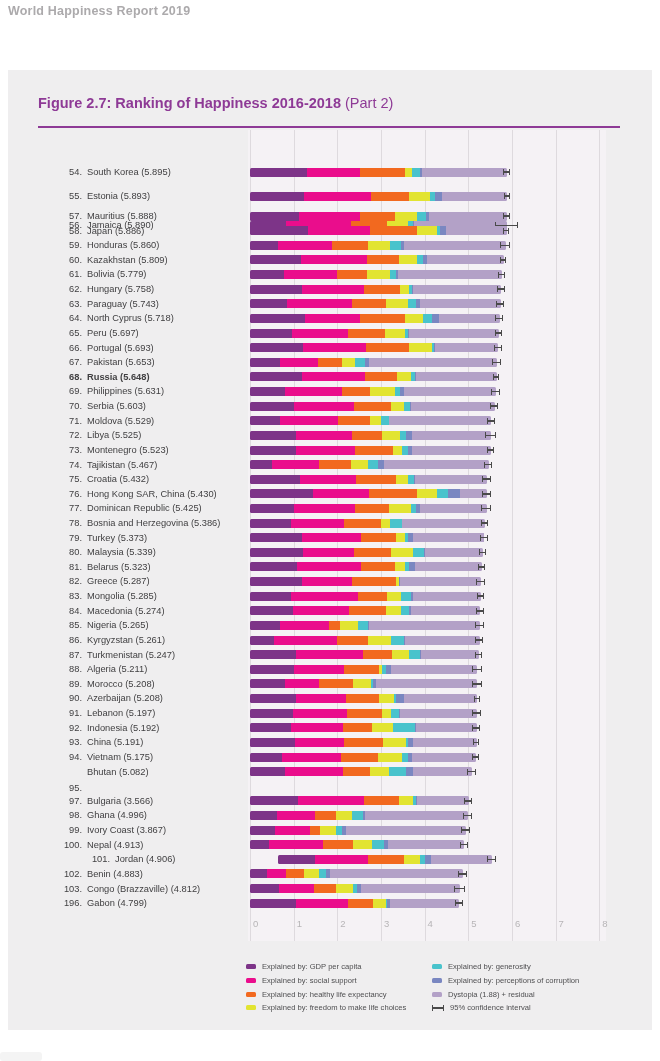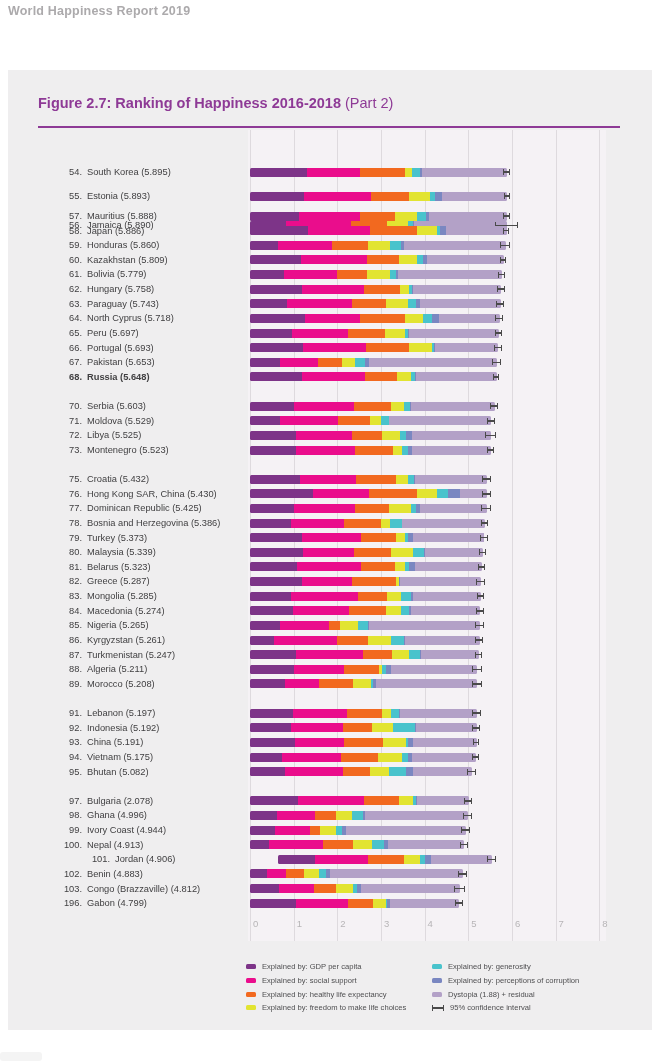--- a/index.html
+++ b/index.html
@@ -256,20 +256,34 @@
             <div class="seg" style="width: 51.638px; background: rgb(125, 52, 136);"></div>
             <div class="seg" style="width: 63.3798px; background: rgb(234, 13, 140);"></div>
             <div class="seg" style="width: 31.6899px; background: rgb(242, 105, 31);"></div>
             <div class="seg" style="width: 14.5791px; background: rgb(226, 228, 49);"></div>
             <div class="seg" style="width: 3.5793px; background: rgb(73, 195, 204);"></div>
             <div class="seg" style="width: 1.35315px; background: rgb(122, 135, 193);"></div>
             <div class="seg" style="width: 80.316px; background: rgb(179, 161, 199);"></div>
           </div>
           <div class="ci" style="left: 485.043px; width: 3.984px; top: 4.11px;"></div>
         </div>
+        <div class="chart-row" style="top: 314.42px; height: 14.62px;">
+          <span class="row-rank" style="line-height: 14.62px;">69.</span>
+          <span class="row-name" style="line-height: 14.62px;">Philippines (5.631)</span>
+          <div class="bar" style="top: 2.61px; height: 9px; width: 245.793px;">
+            <div class="seg" style="width: 35.2255px; background: rgb(125, 52, 136);"></div>
+            <div class="seg" style="width: 56.4394px; background: rgb(234, 13, 140);"></div>
+            <div class="seg" style="width: 28.678px; background: rgb(242, 105, 31);"></div>
+            <div class="seg" style="width: 24.3567px; background: rgb(226, 228, 49);"></div>
+            <div class="seg" style="width: 5.10705px; background: rgb(73, 195, 204);"></div>
+            <div class="seg" style="width: 4.67055px; background: rgb(122, 135, 193);"></div>
+            <div class="seg" style="width: 91.3158px; background: rgb(179, 161, 199);"></div>
+          </div>
+          <div class="ci" style="left: 482.555px; width: 7.476px; top: 4.11px;"></div>
+        </div>
         <div class="chart-row" style="top: 329.04px; height: 14.62px;">
           <span class="row-rank" style="line-height: 14.62px;">70.</span>
           <span class="row-name" style="line-height: 14.62px;">Serbia (5.603)</span>
           <div class="bar" style="top: 2.61px; height: 9px; width: 244.571px;">
             <div class="seg" style="width: 43.8246px; background: rgb(125, 52, 136);"></div>
             <div class="seg" style="width: 60.368px; background: rgb(234, 13, 140);"></div>
             <div class="seg" style="width: 37.2771px; background: rgb(242, 105, 31);"></div>
             <div class="seg" style="width: 12.3093px; background: rgb(226, 228, 49);"></div>
             <div class="seg" style="width: 5.98005px; background: rgb(73, 195, 204);"></div>
             <div class="seg" style="width: 1.70235px; background: rgb(122, 135, 193);"></div>
@@ -312,20 +326,34 @@
             <div class="seg" style="width: 45.8761px; background: rgb(125, 52, 136);"></div>
             <div class="seg" style="width: 59.4076px; background: rgb(234, 13, 140);"></div>
             <div class="seg" style="width: 38.0191px; background: rgb(242, 105, 31);"></div>
             <div class="seg" style="width: 8.59905px; background: rgb(226, 228, 49);"></div>
             <div class="seg" style="width: 6.1983px; background: rgb(73, 195, 204);"></div>
             <div class="seg" style="width: 3.492px; background: rgb(122, 135, 193);"></div>
             <div class="seg" style="width: 79.4866px; background: rgb(179, 161, 199);"></div>
           </div>
           <div class="ci" style="left: 478.714px; width: 5.73px; top: 4.11px;"></div>
         </div>
+        <div class="chart-row" style="top: 387.52px; height: 14.62px;">
+          <span class="row-rank" style="line-height: 14.62px;">74.</span>
+          <span class="row-name" style="line-height: 14.62px;">Tajikistan (5.467)</span>
+          <div class="bar" style="top: 2.61px; height: 9px; width: 238.635px;">
+            <div class="seg" style="width: 21.5194px; background: rgb(125, 52, 136);"></div>
+            <div class="seg" style="width: 47.9277px; background: rgb(234, 13, 140);"></div>
+            <div class="seg" style="width: 31.3407px; background: rgb(242, 105, 31);"></div>
+            <div class="seg" style="width: 16.9798px; background: rgb(226, 228, 49);"></div>
+            <div class="seg" style="width: 10.0395px; background: rgb(73, 195, 204);"></div>
+            <div class="seg" style="width: 6.2856px; background: rgb(122, 135, 193);"></div>
+            <div class="seg" style="width: 104.542px; background: rgb(179, 161, 199);"></div>
+          </div>
+          <div class="ci" style="left: 476.27px; width: 5.73px; top: 4.11px;"></div>
+        </div>
         <div class="chart-row" style="top: 402.14px; height: 14.62px;">
           <span class="row-rank" style="line-height: 14.62px;">75.</span>
           <span class="row-name" style="line-height: 14.62px;">Croatia (5.432)</span>
           <div class="bar" style="top: 2.61px; height: 9px; width: 237.107px;">
             <div class="seg" style="width: 50.4158px; background: rgb(125, 52, 136);"></div>
             <div class="seg" style="width: 55.2609px; background: rgb(234, 13, 140);"></div>
             <div class="seg" style="width: 39.8961px; background: rgb(242, 105, 31);"></div>
             <div class="seg" style="width: 12.9204px; background: rgb(226, 228, 49);"></div>
             <div class="seg" style="width: 5.19435px; background: rgb(73, 195, 204);"></div>
             <div class="seg" style="width: 0.9603px; background: rgb(122, 135, 193);"></div>
@@ -522,20 +550,34 @@
             <div class="seg" style="width: 34.9637px; background: rgb(125, 52, 136);"></div>
             <div class="seg" style="width: 34.1343px; background: rgb(234, 13, 140);"></div>
             <div class="seg" style="width: 34.1343px; background: rgb(242, 105, 31);"></div>
             <div class="seg" style="width: 18.2457px; background: rgb(226, 228, 49);"></div>
             <div class="seg" style="width: 1.5714px; background: rgb(73, 195, 204);"></div>
             <div class="seg" style="width: 3.3174px; background: rgb(122, 135, 193);"></div>
             <div class="seg" style="width: 100.962px; background: rgb(179, 161, 199);"></div>
           </div>
           <div class="ci" style="left: 464.091px; width: 7.476px; top: 4.11px;"></div>
         </div>
+        <div class="chart-row" style="top: 621.44px; height: 14.62px;">
+          <span class="row-rank" style="line-height: 14.62px;">90.</span>
+          <span class="row-name" style="line-height: 14.62px;">Azerbaijan (5.208)</span>
+          <div class="bar" style="top: 2.61px; height: 9px; width: 227.329px;">
+            <div class="seg" style="width: 45.5269px; background: rgb(125, 52, 136);"></div>
+            <div class="seg" style="width: 50.0665px; background: rgb(234, 13, 140);"></div>
+            <div class="seg" style="width: 33.5669px; background: rgb(242, 105, 31);"></div>
+            <div class="seg" style="width: 15.3211px; background: rgb(226, 228, 49);"></div>
+            <div class="seg" style="width: 1.52775px; background: rgb(73, 195, 204);"></div>
+            <div class="seg" style="width: 7.9443px; background: rgb(122, 135, 193);"></div>
+            <div class="seg" style="width: 73.3756px; background: rgb(179, 161, 199);"></div>
+          </div>
+          <div class="ci" style="left: 465.837px; width: 3.984px; top: 4.11px;"></div>
+        </div>
         <div class="chart-row" style="top: 636.06px; height: 14.62px;">
           <span class="row-rank" style="line-height: 14.62px;">91.</span>
           <span class="row-name" style="line-height: 14.62px;">Lebanon (5.197)</span>
           <div class="bar" style="top: 2.61px; height: 9px; width: 226.849px;">
             <div class="seg" style="width: 43.0825px; background: rgb(125, 52, 136);"></div>
             <div class="seg" style="width: 53.4276px; background: rgb(234, 13, 140);"></div>
             <div class="seg" style="width: 35.5747px; background: rgb(242, 105, 31);"></div>
             <div class="seg" style="width: 9.4284px; background: rgb(226, 228, 49);"></div>
             <div class="seg" style="width: 7.2459px; background: rgb(73, 195, 204);"></div>
             <div class="seg" style="width: 1.17855px; background: rgb(122, 135, 193);"></div>
@@ -579,36 +621,36 @@
             <div class="seg" style="width: 58.7529px; background: rgb(234, 13, 140);"></div>
             <div class="seg" style="width: 37.1461px; background: rgb(242, 105, 31);"></div>
             <div class="seg" style="width: 23.702px; background: rgb(226, 228, 49);"></div>
             <div class="seg" style="width: 6.41655px; background: rgb(73, 195, 204);"></div>
             <div class="seg" style="width: 3.18645px; background: rgb(122, 135, 193);"></div>
             <div class="seg" style="width: 64.3401px; background: rgb(179, 161, 199);"></div>
           </div>
           <div class="ci" style="left: 463.96px; width: 4.857px; top: 4.11px;"></div>
         </div>
         <div class="chart-row" style="top: 694.54px; height: 14.62px;">
-          <span class="row-rank" style="line-height: 14.62px;">95.</span>
+          <span class="row-rank" style="line-height: 14.62px; margin-top: 16px;">95.</span>
           <span class="row-name" style="line-height: 14.62px;">Bhutan (5.082)</span>
           <div class="bar" style="top: 2.61px; height: 9px; width: 221.829px;">
             <div class="seg" style="width: 35.4874px; background: rgb(125, 52, 136);"></div>
             <div class="seg" style="width: 57.6616px; background: rgb(234, 13, 140);"></div>
             <div class="seg" style="width: 26.3646px; background: rgb(242, 105, 31);"></div>
             <div class="seg" style="width: 19.948px; background: rgb(226, 228, 49);"></div>
             <div class="seg" style="width: 16.1505px; background: rgb(73, 195, 204);"></div>
             <div class="seg" style="width: 7.28955px; background: rgb(122, 135, 193);"></div>
             <div class="seg" style="width: 58.9275px; background: rgb(179, 161, 199);"></div>
           </div>
           <div class="ci" style="left: 459.028px; width: 6.603px; top: 4.11px;"></div>
         </div>
         <div class="chart-row" style="top: 723.78px; height: 14.62px;">
           <span class="row-rank" style="line-height: 14.62px;">97.</span>
-          <span class="row-name" style="line-height: 14.62px;">Bulgaria (2.078)</span>
+          <span class="row-name" style="line-height: 14.62px;">Bulgaria (3.566)</span>
           <div class="bar" style="top: 2.61px; height: 9px; width: 218.73px;">
             <div class="seg" style="width: 47.6658px; background: rgb(125, 52, 136);"></div>
             <div class="seg" style="width: 66.0424px; background: rgb(234, 13, 140);"></div>
             <div class="seg" style="width: 35.5747px; background: rgb(242, 105, 31);"></div>
             <div class="seg" style="width: 13.5751px; background: rgb(226, 228, 49);"></div>
             <div class="seg" style="width: 3.53565px; background: rgb(73, 195, 204);"></div>
             <div class="seg" style="width: 0.1746px; background: rgb(122, 135, 193);"></div>
             <div class="seg" style="width: 52.1617px; background: rgb(179, 161, 199);"></div>
           </div>
           <div class="ci" style="left: 456.365px; width: 5.73px; top: 4.11px;"></div>
@@ -622,21 +664,21 @@
             <div class="seg" style="width: 21.2139px; background: rgb(242, 105, 31);"></div>
             <div class="seg" style="width: 16.6306px; background: rgb(226, 228, 49);"></div>
             <div class="seg" style="width: 10.6943px; background: rgb(73, 195, 204);"></div>
             <div class="seg" style="width: 1.746px; background: rgb(122, 135, 193);"></div>
             <div class="seg" style="width: 103.232px; background: rgb(179, 161, 199);"></div>
           </div>
           <div class="ci" style="left: 454.837px; width: 7.476px; top: 4.11px;"></div>
         </div>
         <div class="chart-row" style="top: 753.02px; height: 14.62px;">
           <span class="row-rank" style="line-height: 14.62px;">99.</span>
-          <span class="row-name" style="line-height: 14.62px;">Ivory Coast (4.944)</span>
+          <span class="row-name" style="line-height: 14.62px;">Ivory Coast (3.867)</span>
           <div class="bar" style="top: 2.61px; height: 9px; width: 215.806px;">
             <div class="seg" style="width: 24.8368px; background: rgb(125, 52, 136);"></div>
             <div class="seg" style="width: 35.2692px; background: rgb(234, 13, 140);"></div>
             <div class="seg" style="width: 10.1268px; background: rgb(242, 105, 31);"></div>
             <div class="seg" style="width: 15.3648px; background: rgb(226, 228, 49);"></div>
             <div class="seg" style="width: 6.7221px; background: rgb(73, 195, 204);"></div>
             <div class="seg" style="width: 3.9285px; background: rgb(122, 135, 193);"></div>
             <div class="seg" style="width: 119.557px; background: rgb(179, 161, 199);"></div>
           </div>
           <div class="ci" style="left: 452.568px; width: 7.476px; top: 4.11px;"></div>

